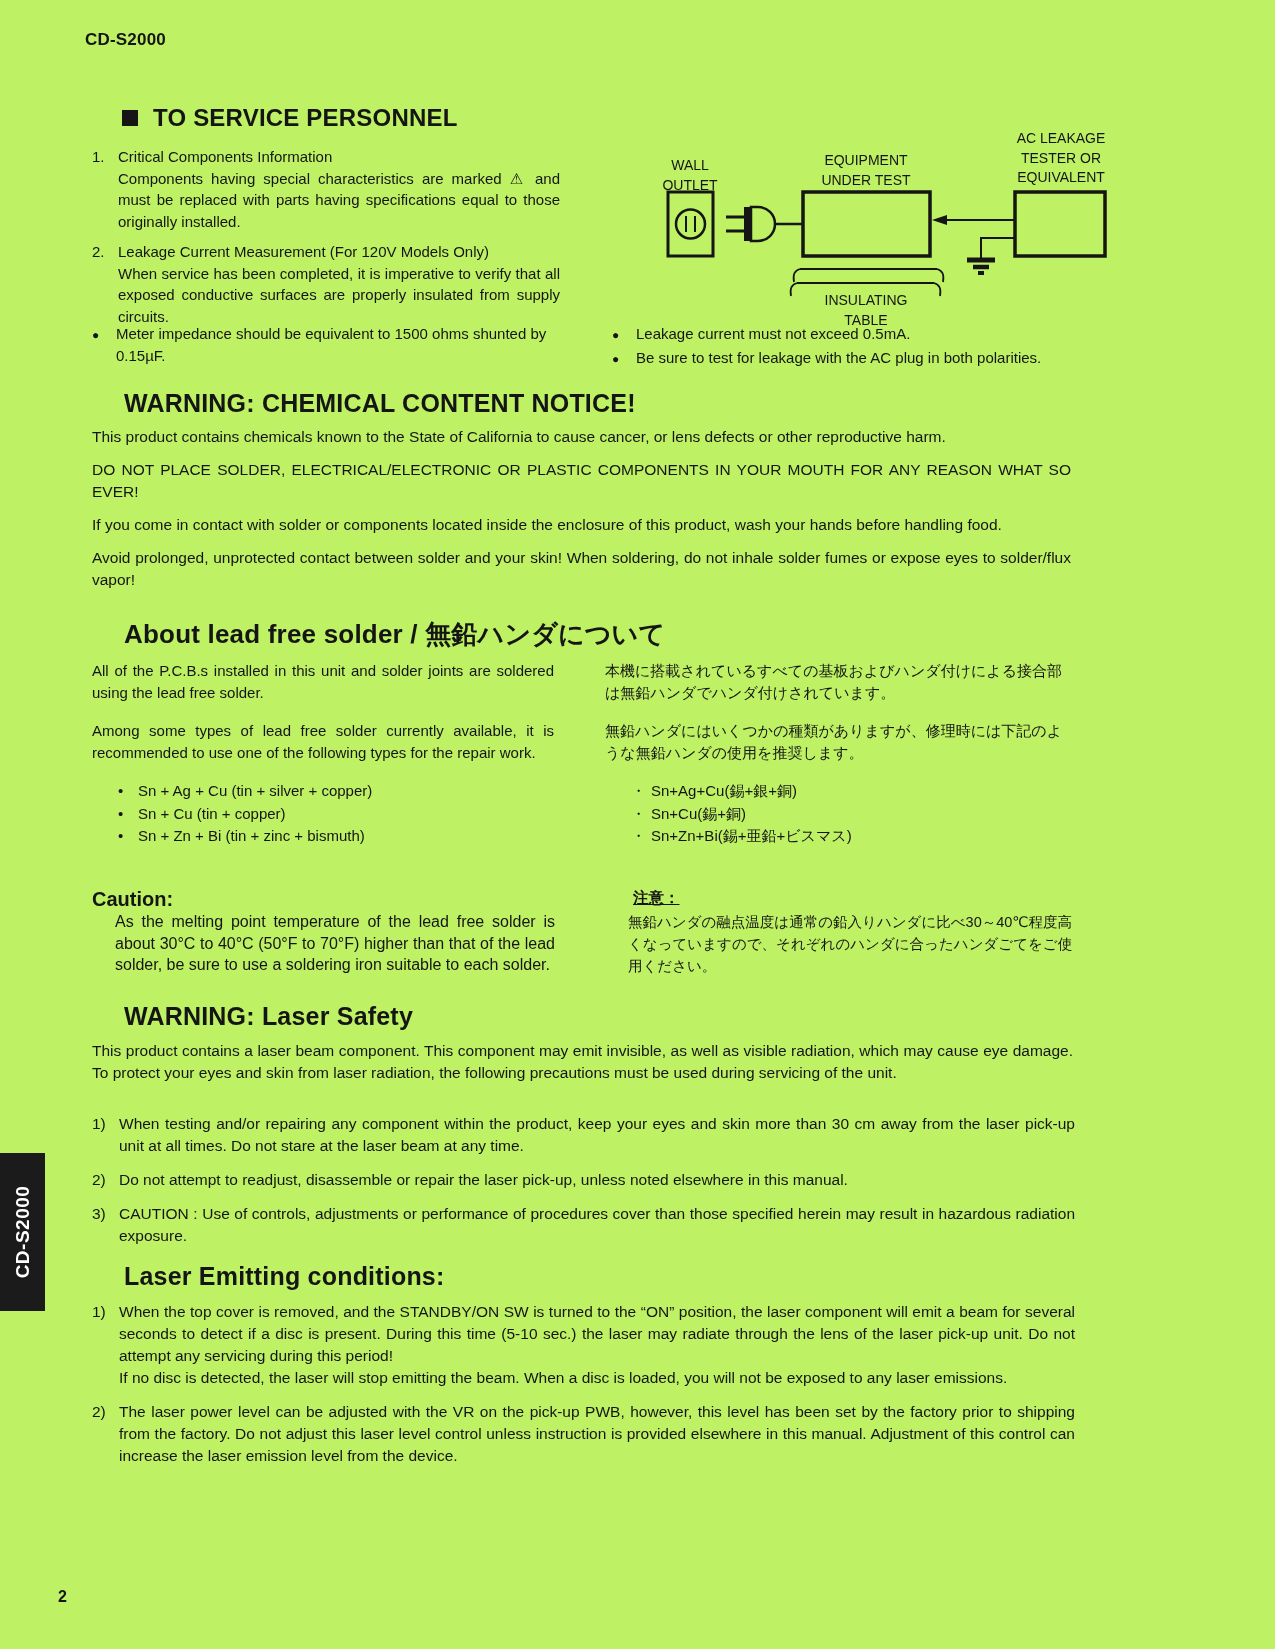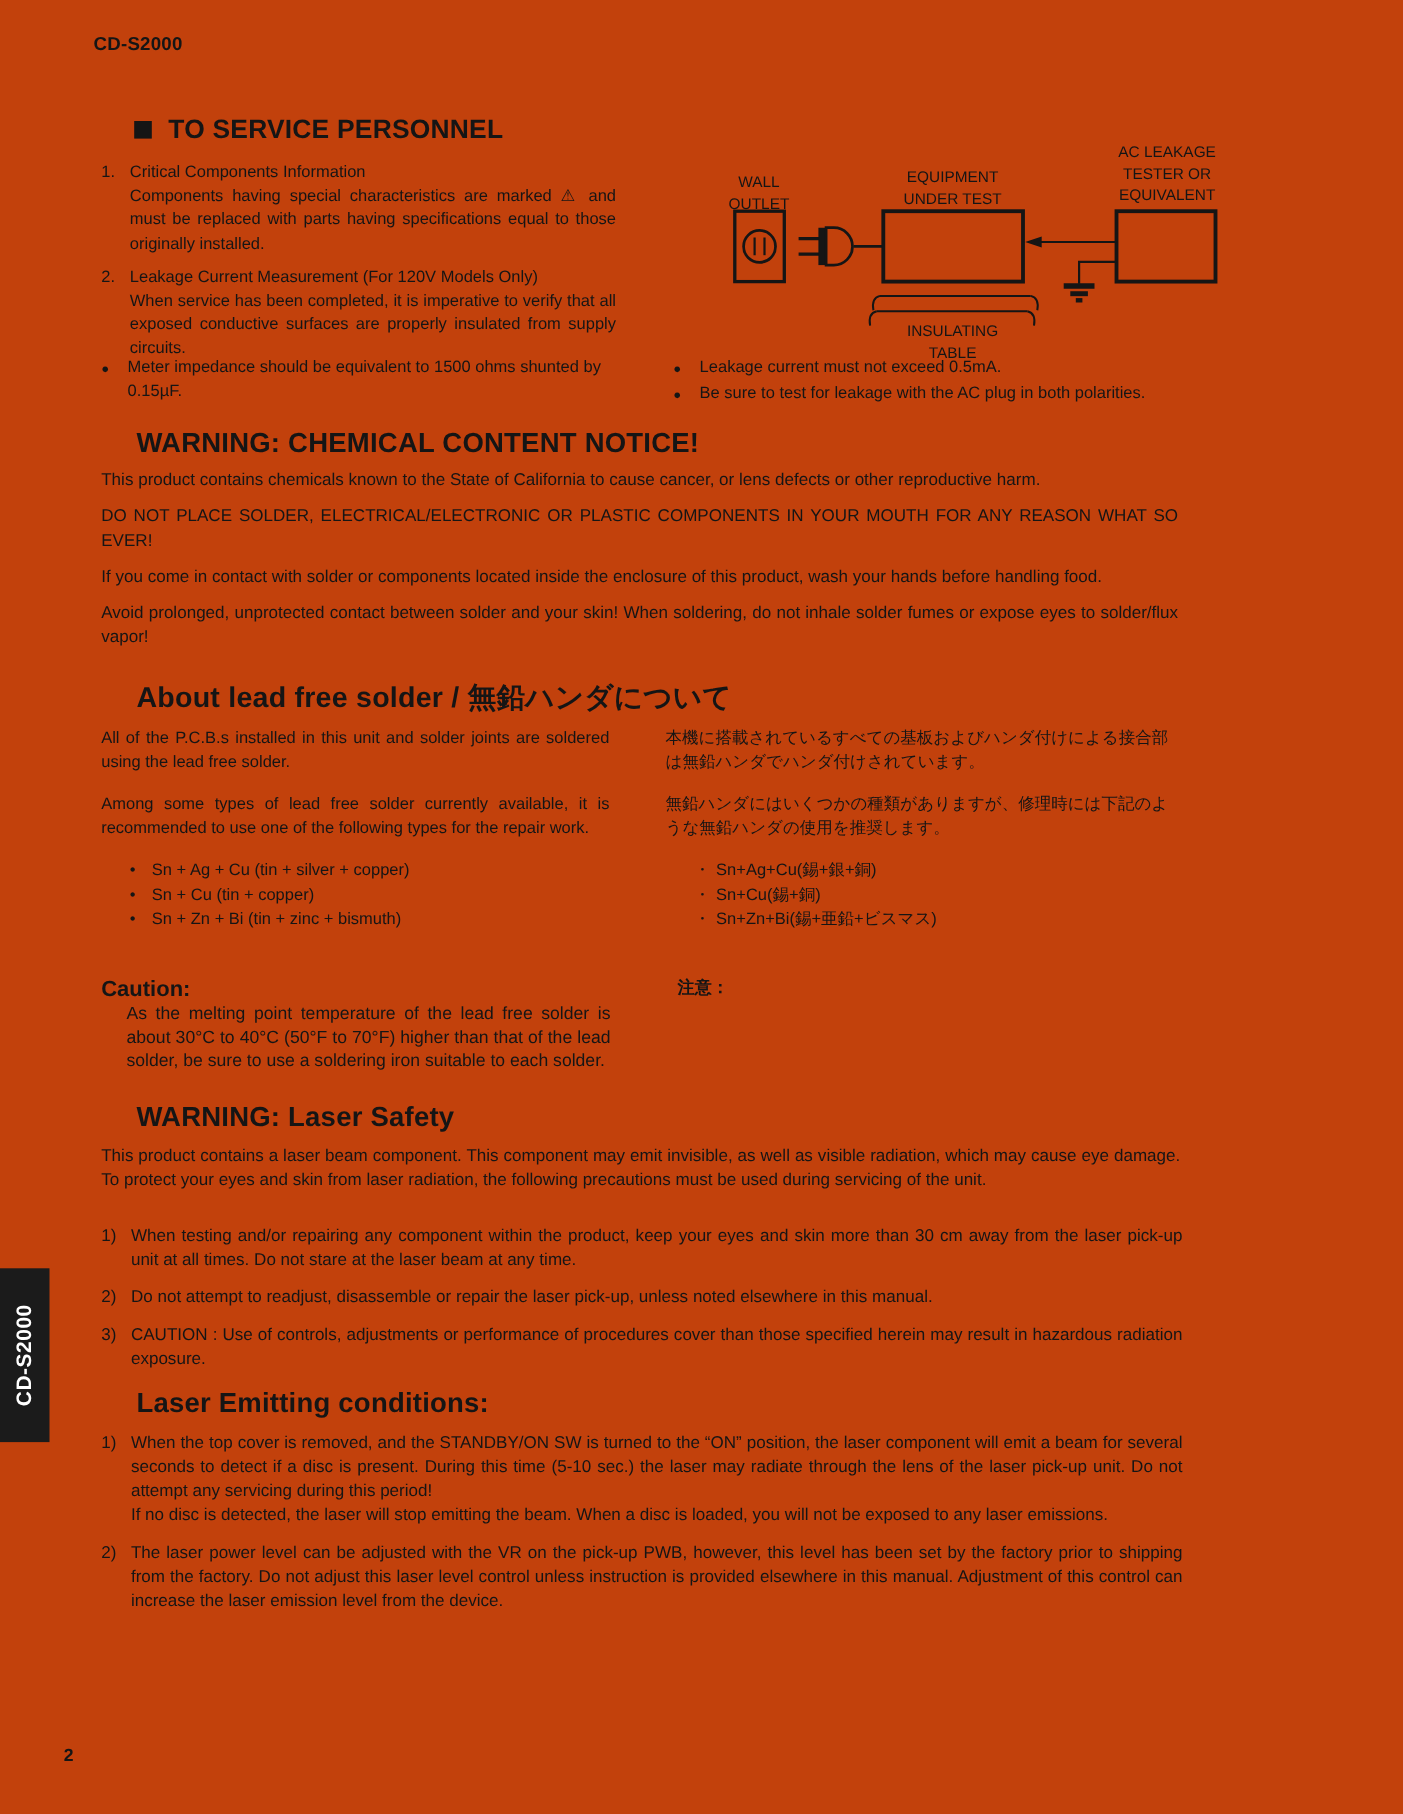--- a/index.html
+++ b/index.html
@@ -1,18 +1,18 @@
 <!DOCTYPE html>
 <html><head>
 <meta charset="utf-8">
 <title>CD-S2000</title>
 <style>
   html,body{margin:0;padding:0;background:#ffffff;}
   .sheet{
-    position:relative;width:1275px;height:1649px;background:#c2410c;
+    position:relative;width:1275px;height:1649px;background:#bef264;
     font-family:"Liberation Sans","DejaVu Sans",sans-serif;color:#151515;
     overflow:hidden;
   }
   .abs{position:absolute;}
   .pre{white-space:pre-line;}
   .just{text-align:justify;}
   
   .model-header{left:85px;top:30px;font-size:17px;font-weight:bold;letter-spacing:.2px;}
   .sec-head{font-weight:bold;letter-spacing:.2px;margin-left:32px;}
   .service-head{left:90px;top:104px;font-size:24px;display:flex;align-items:center;gap:15px;}
@@ -37,21 +37,21 @@
   .chem-paras p{margin:0 0 11px 0;}
   
   .col-en{left:92px;top:660px;width:462px;}
   .col-ja{left:605px;top:660px;width:468px;}
   .col-en p,.col-ja p{margin:0 0 17px 0;}
   .sn-list{margin:3px 0 0 26px;}
   .sn-row{display:flex;line-height:22.5px;}
   .sn-row .mark{width:20px;flex:none;}
   .caution-en-head{left:92px;top:888px;font-size:20px;font-weight:bold;}
   .caution-en-body{left:115px;top:911px;width:440px;font-size:16px;line-height:21.5px;}
-  .caution-ja-head{left:616px;top:888px;font-size:15.5px;font-weight:bold;}
+  .caution-ja-head{left:633px;top:888px;font-size:15.5px;font-weight:bold;text-decoration:underline;}
   .caution-ja-body{left:628px;top:911px;width:447px;font-size:14.5px;line-height:22px;}
   .laser-intro{left:92px;top:1040px;width:981px;}
   .num-list{width:983px;}
   .laser-list{left:92px;top:1113px;}
   .emit-list{left:92px;top:1301px;}
   .n-item{display:flex;margin-bottom:12px;}
   .n-item .num{width:27px;flex:none;}
   .n-item .txt{flex:1;}
   
   .diagram{left:615px;top:100px;width:560px;height:240px;}
@@ -208,20 +208,21 @@
       <div class="sn-row">
         <span class="mark">・</span>
         <span>Sn+Zn+Bi(錫+亜鉛+ビスマス)</span>
       </div>
     </div>
   </div>
 
   <div class="abs caution-en-head">Caution:</div>
   <div class="abs caution-en-body just">As the melting point temperature of the lead free solder is about 30°C to 40°C (50°F to 70°F) higher than that of the lead solder, be sure to use a soldering iron suitable to each solder.</div>
   <div class="abs caution-ja-head">注意：</div>
+  <div class="abs caution-ja-body">無鉛ハンダの融点温度は通常の鉛入りハンダに比べ30～40℃程度高くなっていますので、それぞれのハンダに合ったハンダごてをご使用ください。</div>
 
   <div class="abs sec-head laser-head">WARNING: Laser Safety</div>
   <div class="abs laser-intro body155 just">This product contains a laser beam component. This component may emit invisible, as well as visible radiation, which may cause eye damage. To protect your eyes and skin from laser radiation, the following precautions must be used during servicing of the unit.</div>
 
   <div class="abs num-list laser-list body155">
     <div class="n-item">
       <span class="num">1)</span>
       <span class="txt just">When testing and/or repairing any component within the product, keep your eyes and skin more than 30 cm away from the laser pick-up unit at all times. Do not stare at the laser beam at any time.</span>
     </div>
     <div class="n-item">

